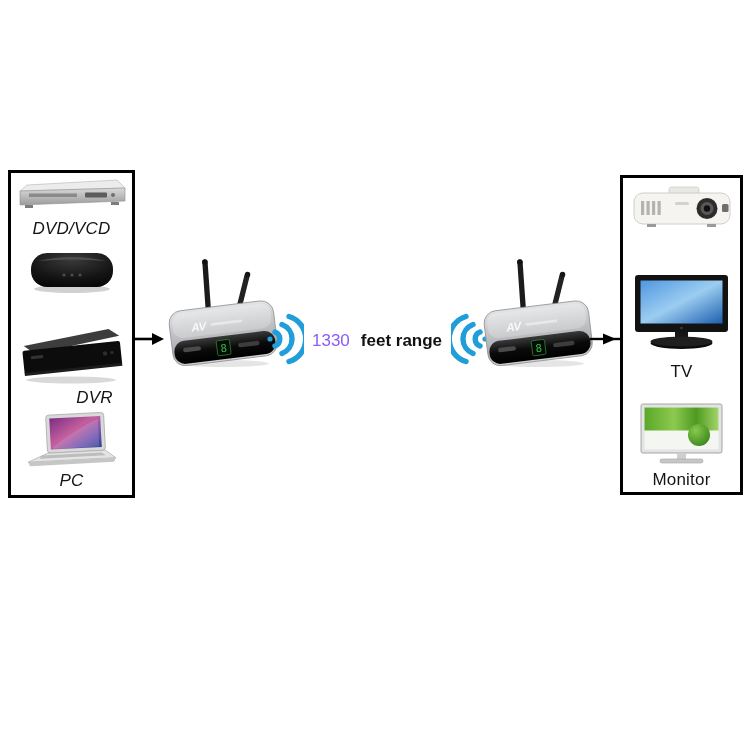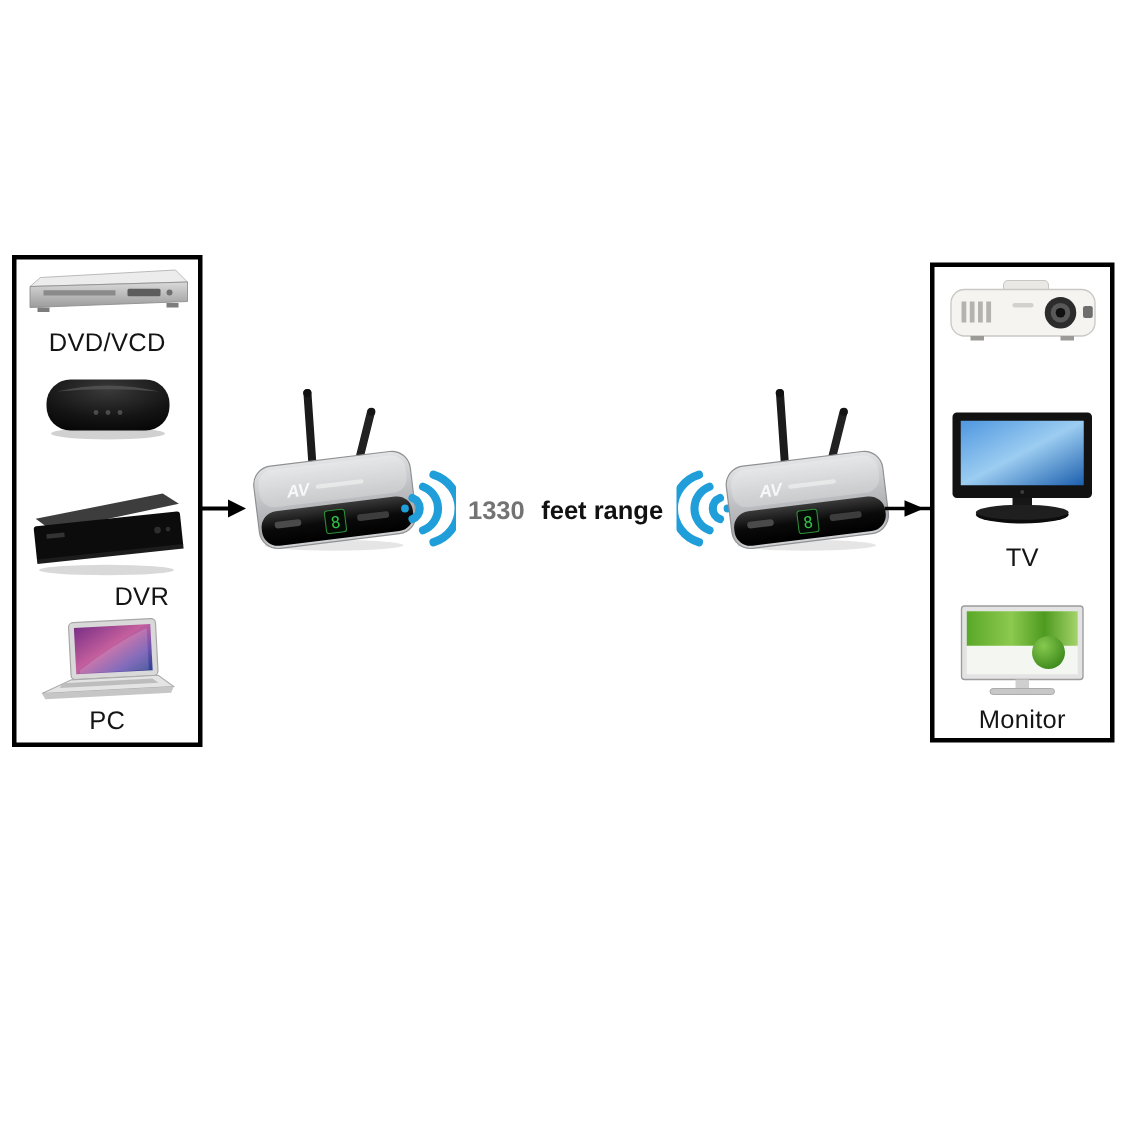--- a/index.html
+++ b/index.html
@@ -3,32 +3,32 @@
 <meta charset="utf-8">
 <style>
   html,body { margin:0; padding:0; background:#fff; }
   #stage {
     position:relative; width:750px; height:750px; background:#ffffff;
     font-family:"Liberation Sans", sans-serif; overflow:hidden;
   }
   .device-box {
     position:absolute; border:3px solid #000; background:#fff; box-sizing:border-box;
   }
-  #source-box { left:8px; top:170px; width:127px; height:328px; }
+  #source-box { left:8px; top:170px; width:127px; height:328px;font-style:italic; }
   #display-box { left:620px; top:175px; width:123px; height:320px; }
   .dev-icon { position:absolute; }
   .label {
     position:absolute; left:0; right:0; text-align:center;
     font-size:17px; color:#141414; letter-spacing:0.2px;
   }
   .range-text {
     position:absolute; left:312px; top:331px; width:160px;
     font-size:17px; color:#111; white-space:nowrap;
   }
-  .range-text .num { font-weight:bold; color:#737373; }
+  .range-text .num { font-weight:normal; color:#8b5cf6; }
   .range-text .unit { margin-left:11px; font-weight:bold; }
   .arrow { position:absolute; }
   .unit-svg { position:absolute; }
   .wifi { position:absolute; }
   .wifi.mirrored { transform:scaleX(-1); }
 </style>
 </head>
 <body>
 
 <div id="stage">

